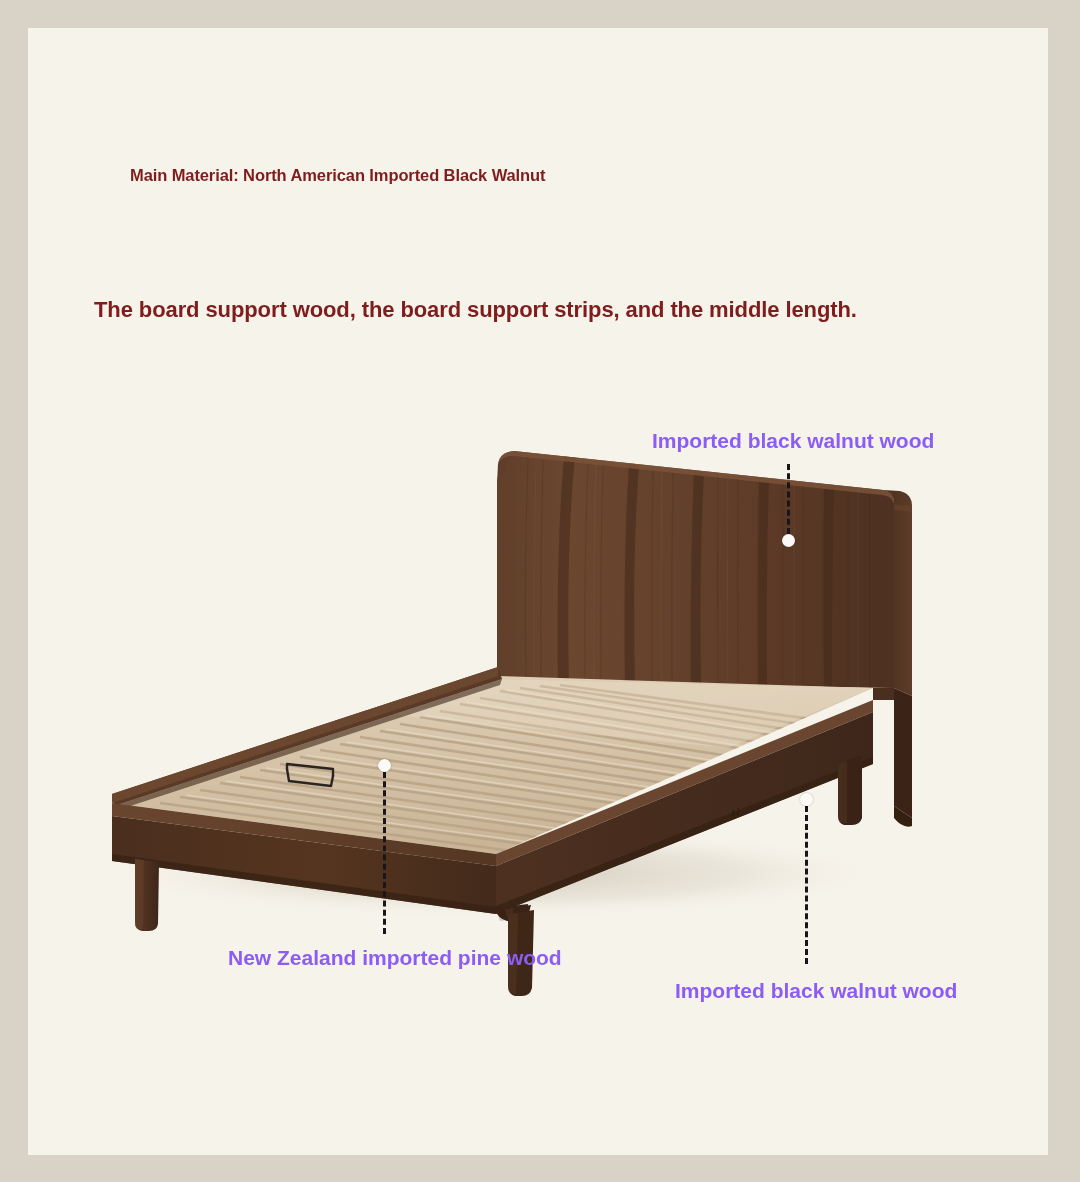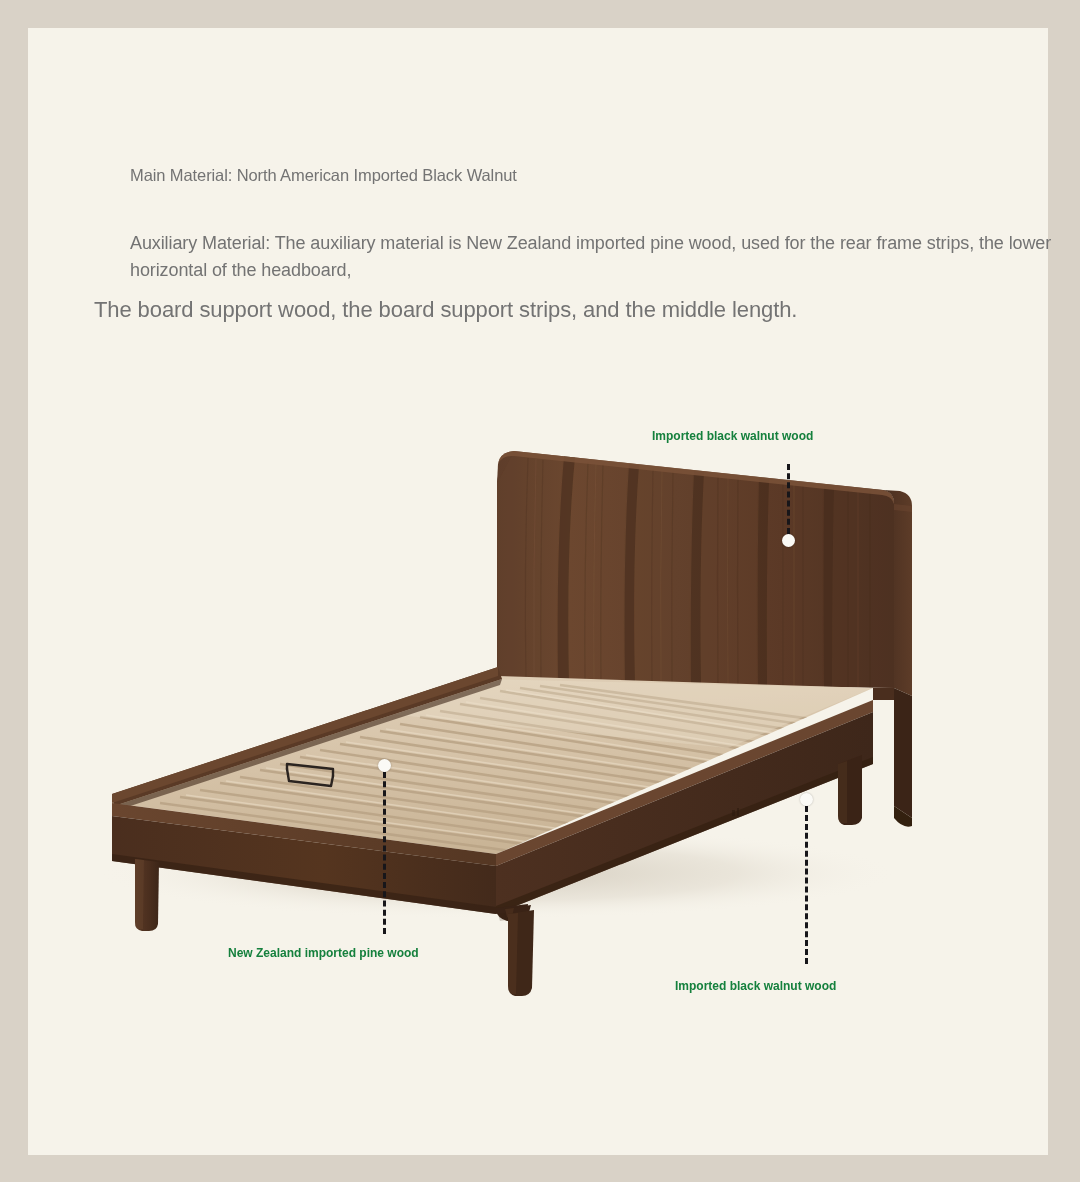--- a/index.html
+++ b/index.html
@@ -16,27 +16,27 @@
     background:#d9d2c7;
   }
   #panel{
     position:absolute;
     left:28px;top:28px;
     width:1020px;height:1127px;
     background:#f6f3ea;
   }
 
   
-  .copy{position:absolute;color:#737373;font-weight:400;letter-spacing:-.1px;}
+  .copy{position:absolute;color:#7f1d1d;font-weight:700;letter-spacing:-.1px;}
   #line-main{left:102px;top:138px;font-size:16.5px;}
   #line-aux{left:102px;top:202px;width:950px;font-size:18px;line-height:27px;}
   #line-board{left:66px;top:269px;font-size:22px;}
 
   
-  .callout{position:absolute;font-size:12px;font-weight:700;color:#15803d;white-space:nowrap;}
+  .callout{position:absolute;font-size:21px;font-weight:700;color:#8b5cf6;white-space:nowrap;}
   #cal-top{left:624px;top:401px;}
   #cal-left{left:200px;top:918px;}
   #cal-right{left:647px;top:951px;}
 
   
   .leader{position:absolute;width:0;border-left:3px dashed #17161a;}
   #lead-top{left:759px;top:436px;height:70px;}
   #lead-left{left:355px;top:744px;height:162px;}
   #lead-right{left:777px;top:778px;height:158px;}
   .dot{
@@ -255,21 +255,20 @@
       <path d="M480,886 L490,885 L488,966 L484,966 Q480,964 480,958 Z" fill="#5b3a24" opacity="0.45"></path>
 
       <g fill="none" stroke="#2b2420" stroke-width="2.4" stroke-linejoin="round" stroke-linecap="round">
         <path d="M259,741 L261,753 L303,758 L305,748"></path>
         <path d="M259,741 L259,736 L305,741 L305,748"></path>
       </g>
     </svg>
 
     <div class="copy" id="line-main">Main Material: North American Imported Black Walnut</div>
 
-    <div class="copy" id="line-aux">Auxiliary Material: The auxiliary material is New Zealand imported pine wood, used for the rear frame strips, the lower horizontal of the headboard,</div>
 
     <div class="copy" id="line-board">The board support wood, the board support strips, and the middle length.</div>
 
     <div class="callout" id="cal-top">Imported black walnut wood</div>
     <div class="leader" id="lead-top"></div>
     <div class="dot" id="dot-top"></div>
 
     <div class="callout" id="cal-left">New Zealand imported pine wood</div>
     <div class="leader" id="lead-left"></div>
     <div class="dot" id="dot-left"></div>

